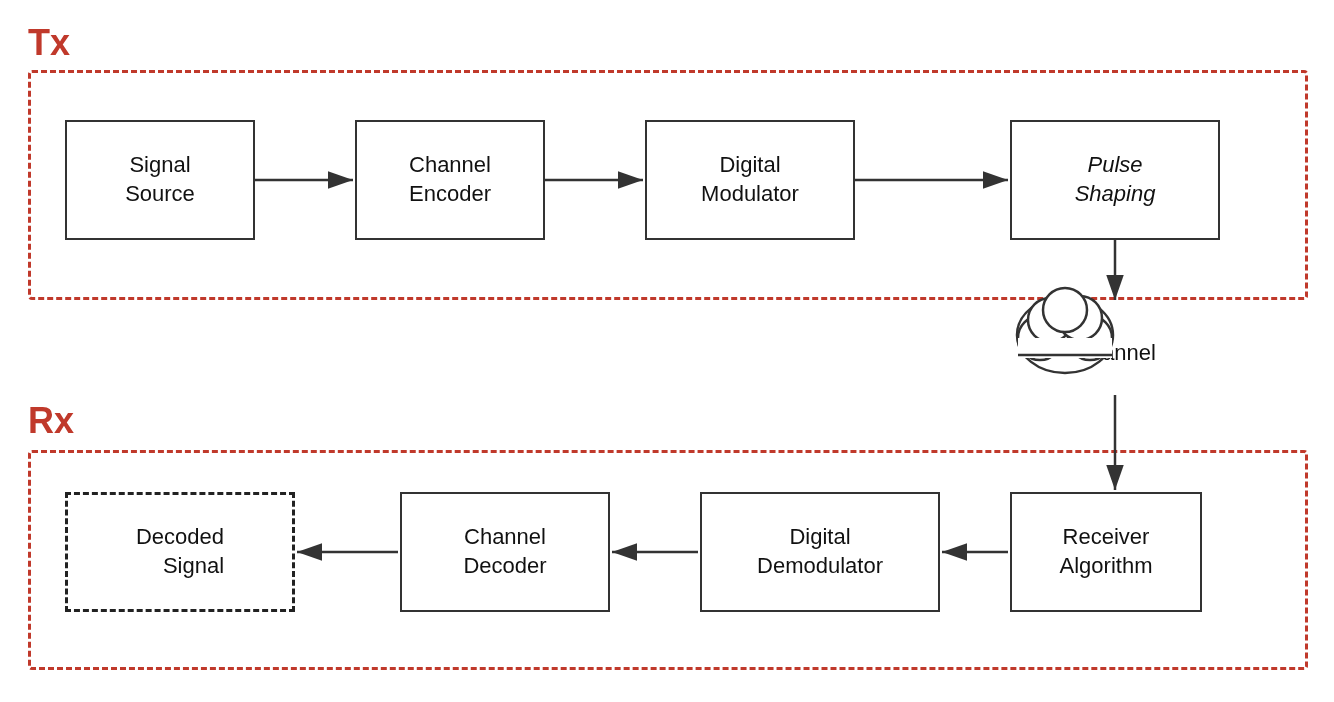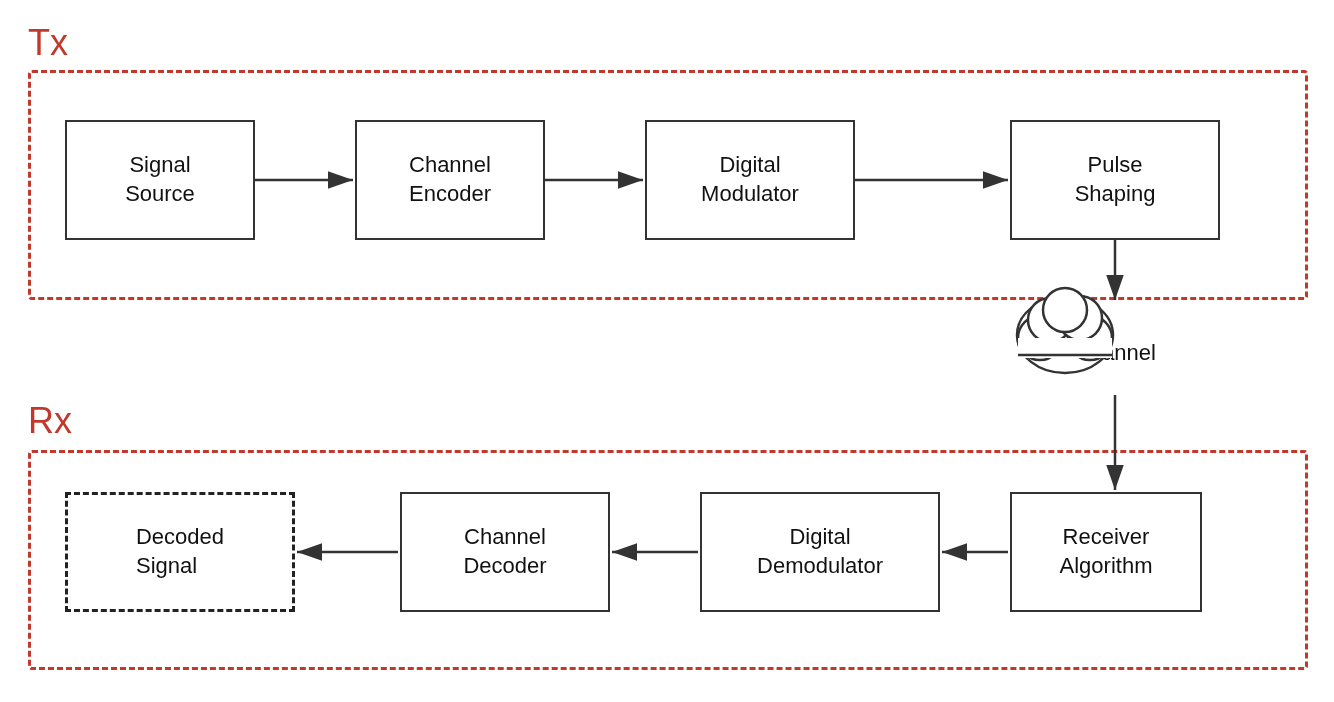--- a/index.html
+++ b/index.html
@@ -16,21 +16,21 @@
       position: absolute;
       top: 0; left: 0;
       width: 1334px;
       height: 702px;
     }
 
     
     .section-label {
       position: absolute;
       font-size: 36px;
-      font-weight: normal;
+      font-weight: bold;
       color: #c0392b;
     }
     .tx-label { top: 22px; left: 28px; }
     .rx-label { top: 400px; left: 28px; }
 
     
     .tx-box {
       position: absolute;
       top: 70px; left: 28px;
       width: 1280px;
@@ -61,21 +61,21 @@
       color: #111;
     }
 
     .block-dashed {
       position: absolute;
       border: 3.5px dashed #222;
       background: #fff;
       display: flex;
       align-items: center;
       justify-content: center;
-      text-align: left;
+      text-align: right;
       font-size: 22px;
       line-height: 1.3;
       color: #111;
     }
 
     
     .arrows-svg {
       position: absolute;
       top: 0; left: 0;
       width: 1334px;
@@ -103,21 +103,21 @@
     <span style="white-space:pre-line;">Channel
 Encoder</span>
   </div>
 
   <div class="block" style="left: 645px; top: 120px; width: 210px; height: 120px;">
     <span style="white-space:pre-line;">Digital
 Modulator</span>
   </div>
 
   <div class="block" style="left: 1010px; top: 120px; width: 210px; height: 120px;">
-    <span style="white-space:pre-line;">Pulse
+    <span style="white-space:pre-line;font-style:italic;">Pulse
 Shaping</span>
   </div>
 
   <div style="position:absolute; left: 1045px; top: 340px; font-size: 22px; color:#111; text-align:center; width:140px;">Channel</div>
 
   <div class="block" style="left: 1010px; top: 492px; width: 192px; height: 120px;">
     <span style="white-space:pre-line;">Receiver
 Algorithm</span>
   </div>
 

